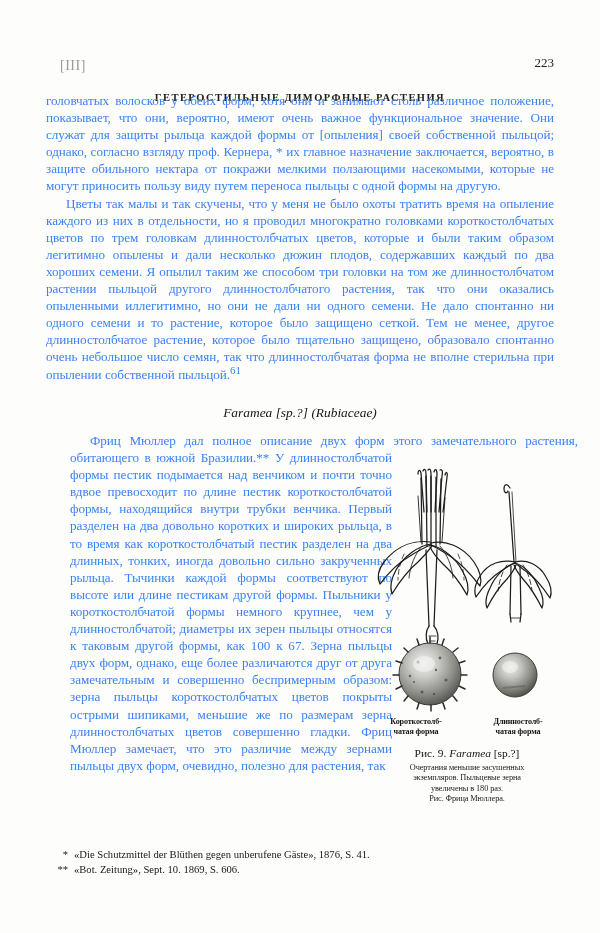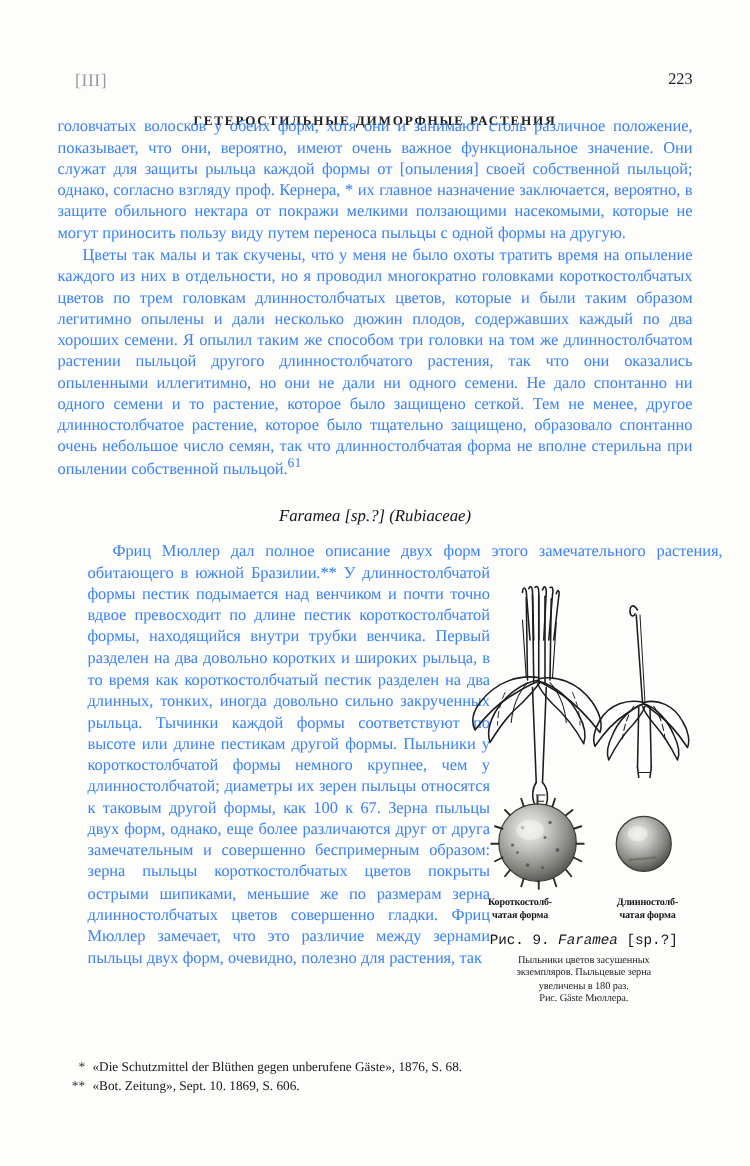--- a/index.html
+++ b/index.html
@@ -114,21 +114,20 @@
     letter-spacing:-0.15px;
   }
   .fig-label.left{left:-2px;}
   .fig-label.right{right:-2px;}
   .fig-number{
     width:186px;
     text-align:center;
     font-size:11.4px;
     margin-top:4px;
     color:#141414;
-    font-family:Liberation Mono, monospace;
   }
   .fig-number .sp{font-style:italic;}
   .fig-caption{
     width:186px;
     text-align:center;
     font-size:8.3px;
     line-height:10.3px;
     margin-top:4px;
     color:#1b1b1b;
     letter-spacing:-0.1px;
@@ -315,30 +314,30 @@
       </div>
     </div>
 
     <div class="fig-number">
       <span>Рис. 9.</span>
       <span class="sp">Faramea</span>
       <span>[sp.?]</span>
     </div>
 
     <div class="fig-caption">
-      <span>Пыльники цветов засушенных</span><br>
+      <span>Очертания меньшие засушенных</span><br>
       <span>экземпляров. Пыльцевые зерна</span><br>
       <span>увеличены в 180 раз.</span><br>
-      <span>Рис. Gäste Мюллера.</span>
+      <span>Рис. Фрица Мюллера.</span>
     </div>
   </div>
 
 
   <div class="footnotes">
     <div class="footnote">
-      <span class="mark">*</span><span>«Die Schutzmittel der Blüthen gegen unberufene Gäste», 1876, S. 68.</span>
+      <span class="mark">*</span><span>«Die Schutzmittel der Blüthen gegen unberufene Gäste», 1876, S. 41.</span>
     </div>
     <div class="footnote">
       <span class="mark">**</span><span>«Bot. Zeitung», Sept. 10. 1869, S. 606.</span>
     </div>
   </div>
 
 </div>
 
 </body></html>

